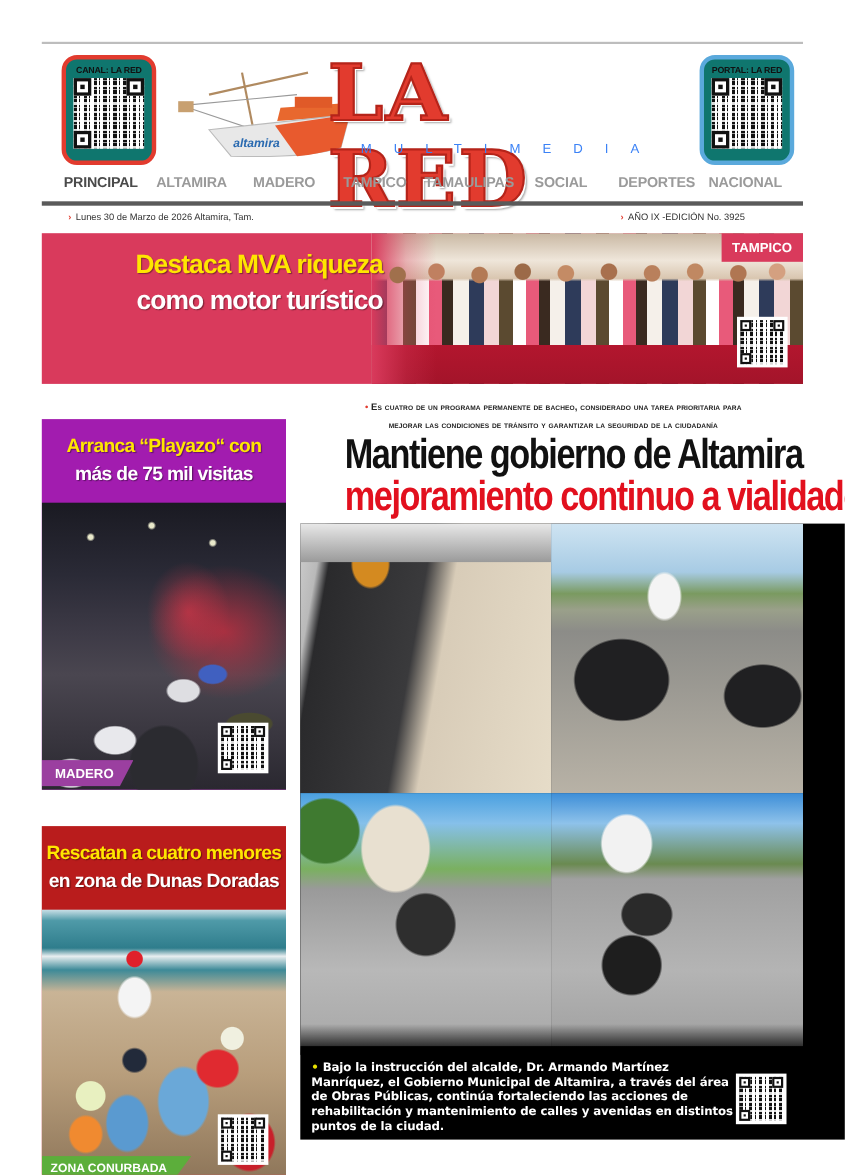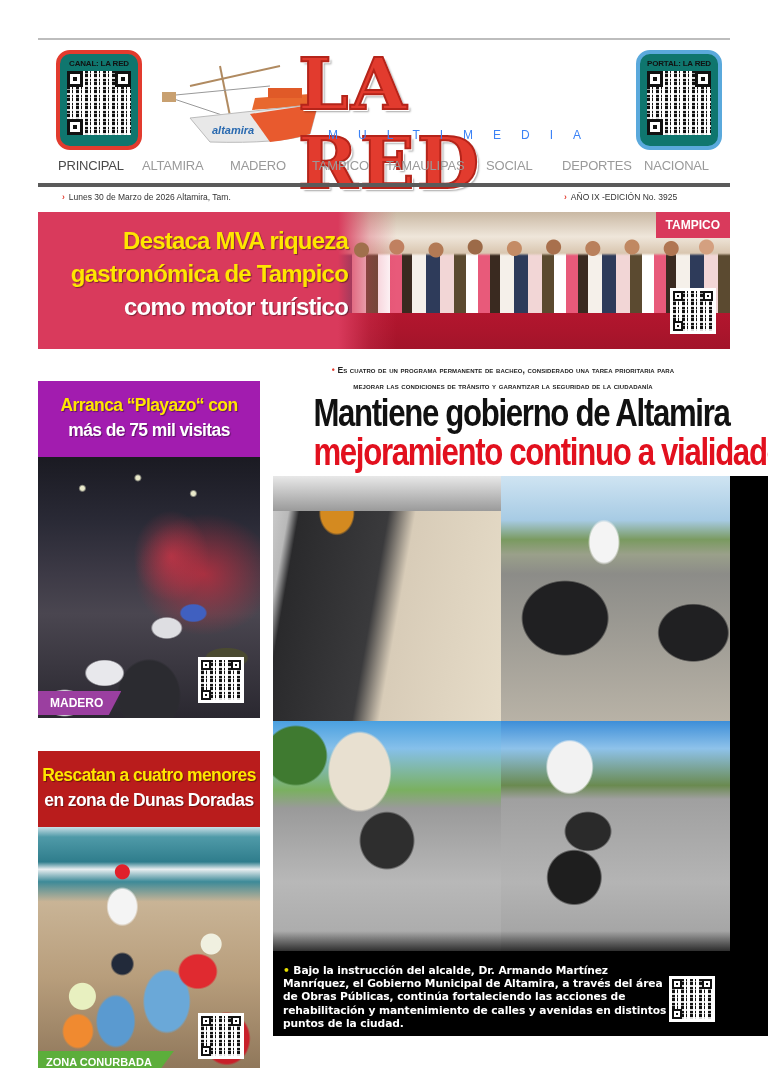--- a/index.html
+++ b/index.html
@@ -28,21 +28,21 @@
 
   
   .logo { position: absolute; left: 160px; top: 48px; width: 452px; height: 100px; }
   .boat { position: absolute; left: 0; top: 8px; width: 160px; height: 90px; }
   .logo-title { position: absolute; left: 138px; top: -4px; font-family: "DejaVu Serif", serif; font-weight: 900; font-size: 72px; color: #e23b2e; letter-spacing: 2px; line-height: 80px;
     -webkit-text-stroke: 2px #b5241a; text-shadow: 2px 2px 0 #fff, 3px 3px 2px rgba(0,0,0,0.35); transform: scaleY(0.98); }
   .logo-sub { position: absolute; left: 168px; top: 80px; font-size: 12px; letter-spacing: 20px; color: #3b82f6; }
 
   
   .nav { position: absolute; left: 38px; top: 158px; width: 692px; height: 20px; }
-  .nav-item { position: absolute; top: 0; font-size: 13px; font-weight: 400; color: #9a9a9a; cursor: pointer; letter-spacing: -0.2px; }
+  .nav-item { position: absolute; top: 0; font-size: 13px; font-weight: 700; color: #9a9a9a; cursor: pointer; letter-spacing: -0.2px; }
   .nav-item.active { color: #4a4a4a; }
   .nav-rule { position: absolute; left: 38px; top: 183px; width: 692px; height: 4px; background: #5a5a5a; }
 
   .dateline { position: absolute; top: 192px; font-size: 8.5px; color: #333; }
   .dateline .chev { color: #e23b2e; font-weight: 700; margin-right: 4px; }
 
   
   .banner { position: absolute; left: 38px; top: 212px; width: 692px; height: 137px; background: #d93a5c; overflow: hidden; }
   .banner-text { position: absolute; left: 0; top: 12px; width: 310px; text-align: right; }
   .banner-line { font-weight: 700; font-size: 24px; line-height: 33px; letter-spacing: -0.8px; }
@@ -205,21 +205,20 @@
 </div>
 <div class="dateline" style="left:564px;">
   <span class="chev">›</span><span>AÑO IX -EDICIÓN No. 3925</span>
 </div>
 
 <div class="banner">
   <div class="banner-photo"></div>
   <div class="people-heads"></div>
   <div class="banner-text">
     <div class="banner-line yellow">Destaca MVA riqueza</div>
-    <div class="banner-line yellow">gastronómica de Tampico</div>
     <div class="banner-line white">como motor turístico</div>
   </div>
   <div class="tag tag-tampico">TAMPICO</div>
   <div class="qr-small" style="left:632px; top:76px;">
     <div class="qr">
         <span class="finder f1"></span>
         <span class="finder f2"></span>
         <span class="finder f3"></span>
       </div>
   </div>

